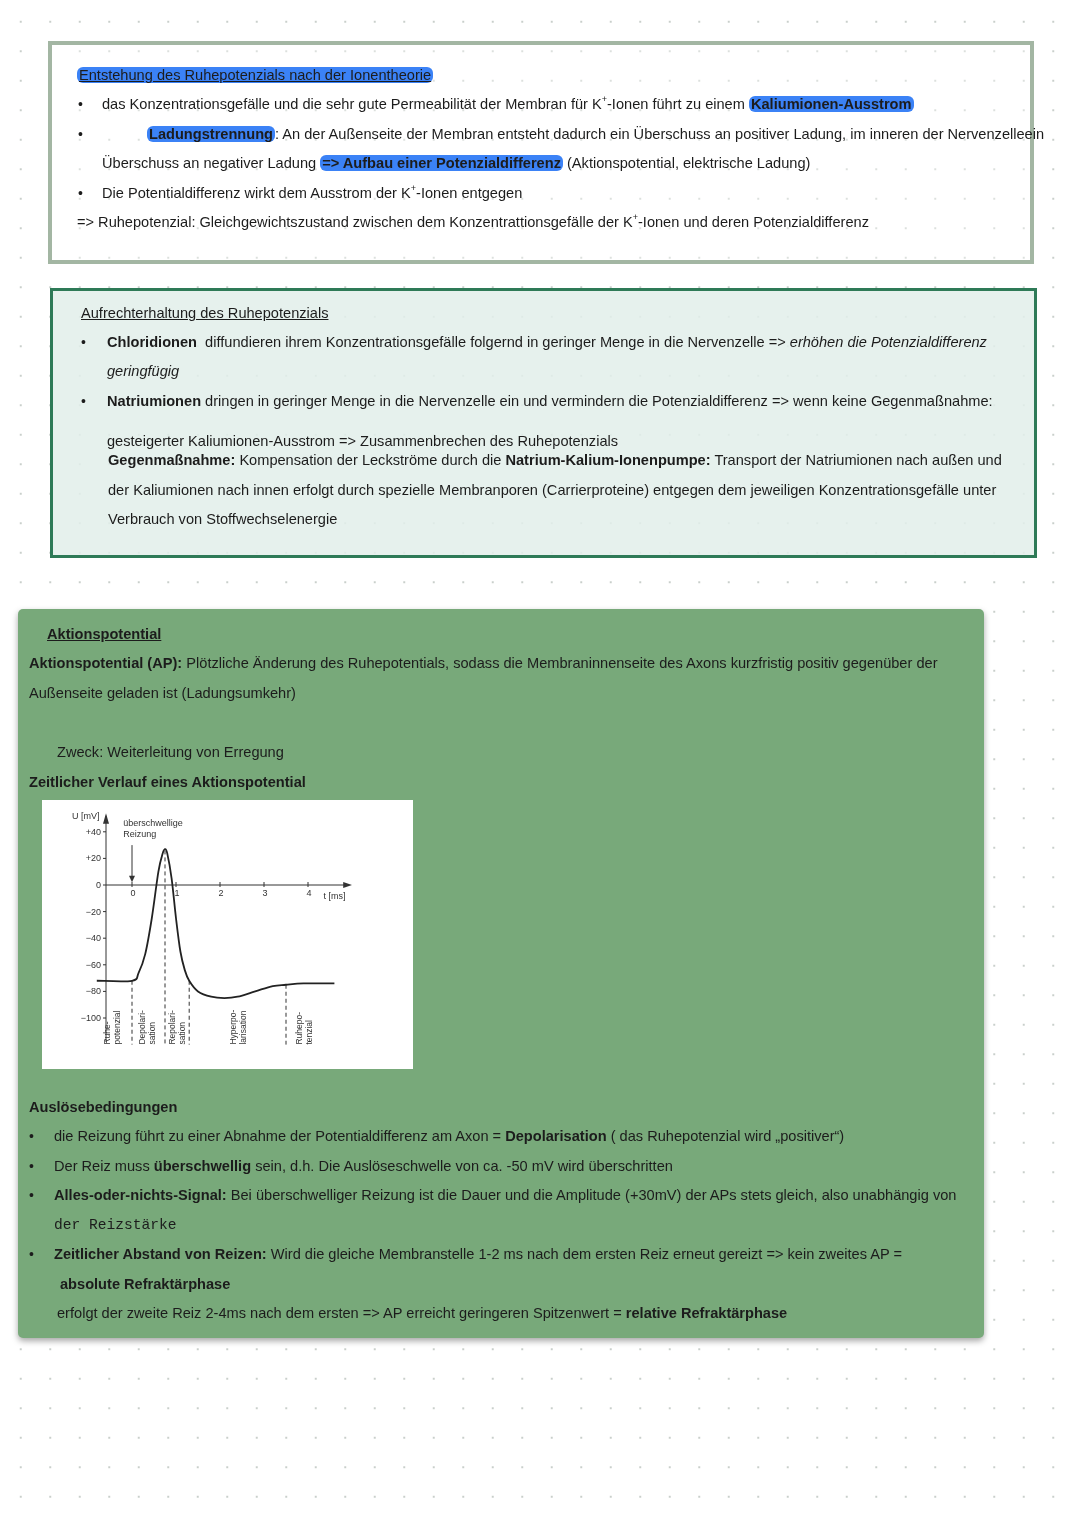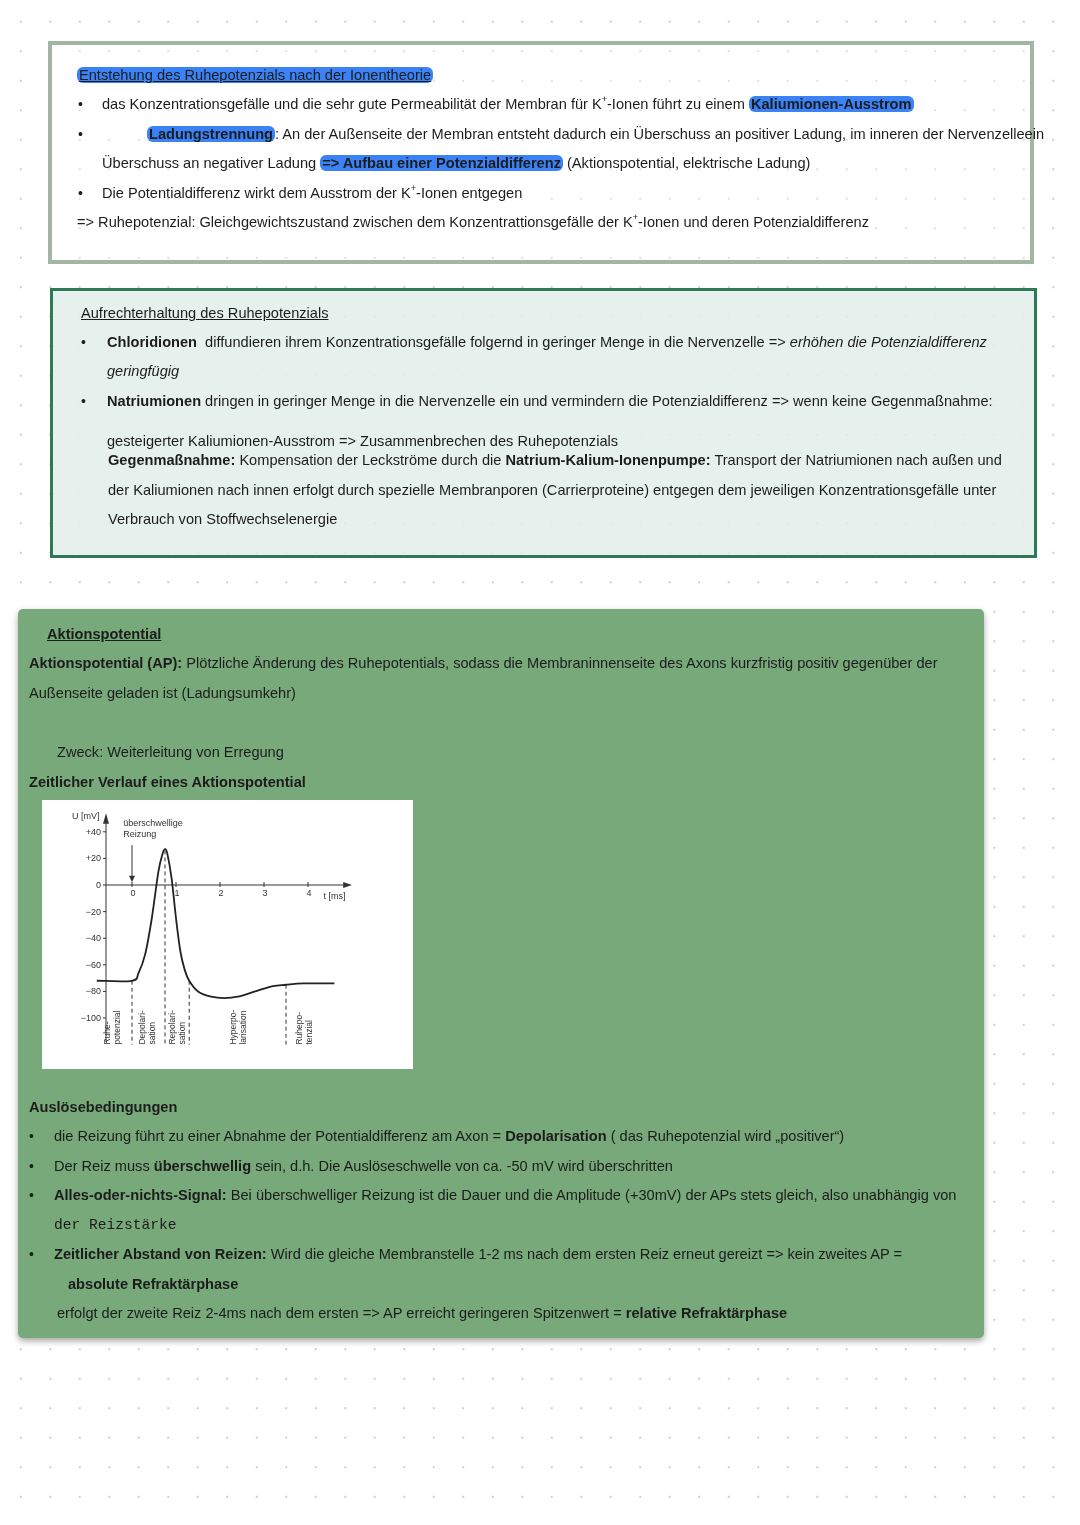--- a/index.html
+++ b/index.html
@@ -153,14 +153,14 @@
 
 <div class="bullet" style="left:29px;top:1158px;">•</div>
 <div class="line" style="left:54px;top:1157px;"><span>Der Reiz muss </span><b>überschwellig</b><span> sein, d.h. Die Auslöseschwelle von ca. -50 mV wird überschritten</span></div>
 
 <div class="bullet" style="left:29px;top:1187px;">•</div>
 <div class="line" style="left:54px;top:1186px;"><b>Alles-oder-nichts-Signal:</b><span> Bei überschwelliger Reizung ist die Dauer und die Amplitude (+30mV) der APs stets gleich, also unabhängig von</span></div>
 <div class="line" style="left:54px;top:1216px;font-family:Liberation Mono, monospace;">der Reizstärke</div>
 
 <div class="bullet" style="left:29px;top:1246px;">•</div>
 <div class="line" style="left:54px;top:1245px;"><b>Zeitlicher Abstand von Reizen:</b><span> Wird die gleiche Membranstelle 1-2 ms nach dem ersten Reiz erneut gereizt =&gt; kein zweites AP =</span></div>
-<div class="line" style="left:68px;top:1275px;font-weight:bold;">absolute Refraktärphase</div>
+<div class="line" style="left:60px;top:1275px;font-weight:bold;">absolute Refraktärphase</div>
 <div class="line" style="left:57px;top:1304px;"><span>erfolgt der zweite Reiz 2-4ms nach dem ersten =&gt; AP erreicht geringeren Spitzenwert = </span><b>relative Refraktärphase</b></div>
 
 </body></html>

